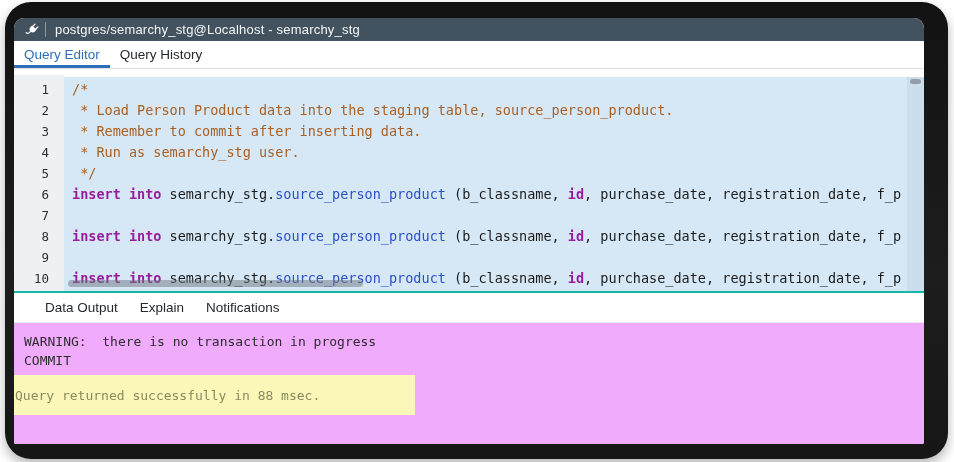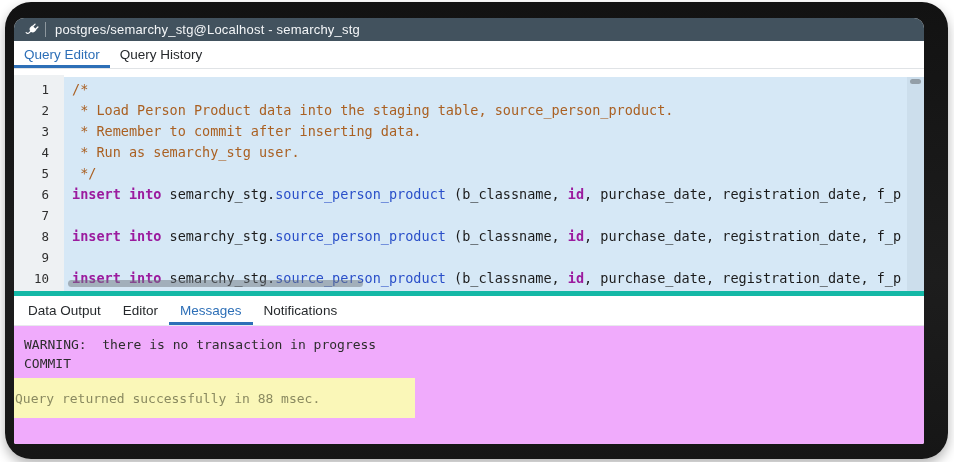--- a/index.html
+++ b/index.html
@@ -43,21 +43,21 @@
   .tok-keyword{color:var(--keyword,#9b1b9e);font-weight:bold;}
   .tok-ident{color:var(--identifier,#2a4fc9);}
   .tok-plain{color:#1b1b1b;}
   .vtrack{position:absolute;right:0;top:8px;bottom:0;width:17px;background:rgba(20,40,60,0.05);}
   .vthumb{position:absolute;right:3px;top:2px;width:11px;height:5px;border-radius:3px;background:#939ea7;}
   .hthumb{position:absolute;left:54px;bottom:4px;width:295px;height:7px;border-radius:4px;
           background:rgba(110,118,125,0.5);}
 
   
   .panel-tabbar{flex:0 0 29px;height:29px;display:flex;align-items:stretch;background:#fff;
-                border-top:5px solid #14b8a6;border-bottom:1px solid #e7eaec;padding-left:3px;}
+                border-top:2px solid #14b8a6;border-bottom:1px solid #e7eaec;padding-left:20px;}
   .panel-tabbar .tab{padding:0 11px;}
 
   
   .messages{flex:1;position:relative;background:#f0abfc;
             font-family:"DejaVu Sans Mono","Liberation Mono",monospace;}
   .log{padding:9px 0 0 10px;}
   .log-line{font-size:13px;line-height:19px;color:#2d2d2d;white-space:pre;}
   .success{position:absolute;left:0;top:52px;width:401px;height:40px;
            background:var(--highlight,#faf7b8);display:flex;align-items:center;}
   .success-text{padding-left:1px;font-size:13px;color:var(--success_text,#8a8a60);white-space:pre;}
@@ -134,22 +134,21 @@
         </div>
       </div>
     <div class="vtrack">
       <div class="vthumb"></div>
     </div>
     <div class="hthumb"></div>
   </div>
 
   <div class="panel-tabbar" id="panel-tabs">
       <div class="tab">Data Output</div>
-      <div class="tab">Editor</div>
-      <div class="tab active">Messages</div>
+      <div class="tab">Explain</div>
       <div class="tab">Notifications</div>
     </div>
 
   <div class="messages">
     <div class="log" id="log-lines">
         <div class="log-line">WARNING:  there is no transaction in progress</div>
         <div class="log-line">COMMIT</div>
       </div>
     <div class="success">
       <span class="success-text">Query returned successfully in 88 msec.</span>

